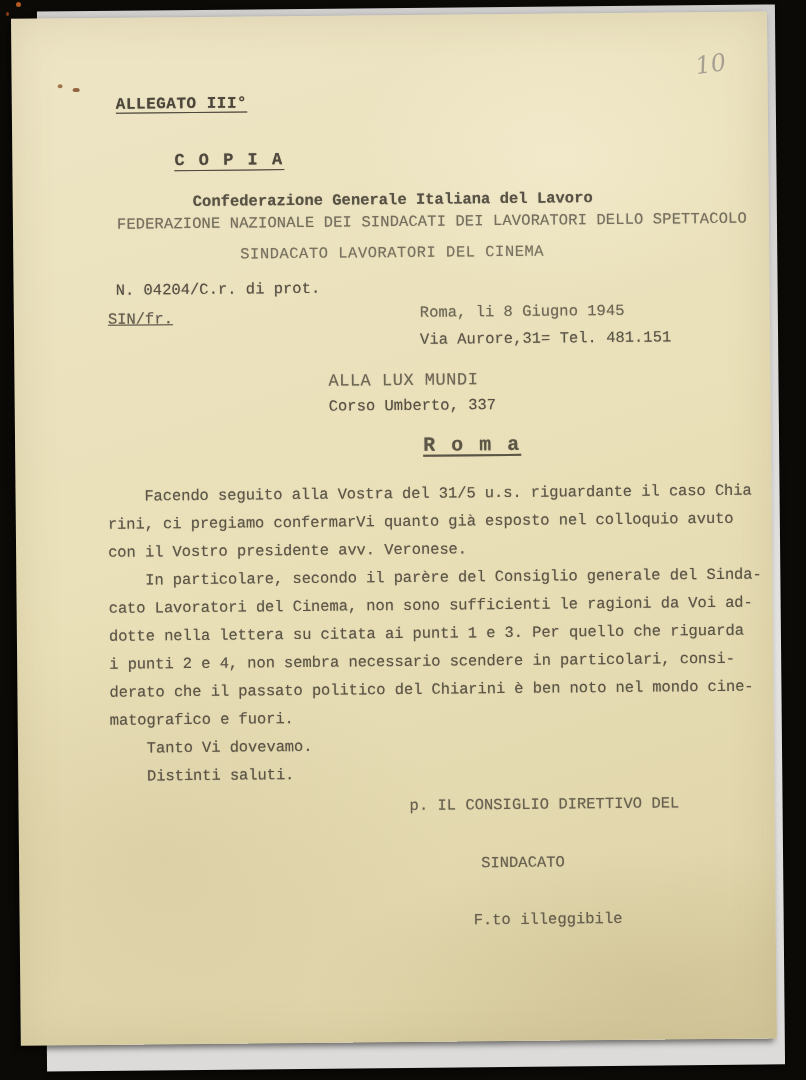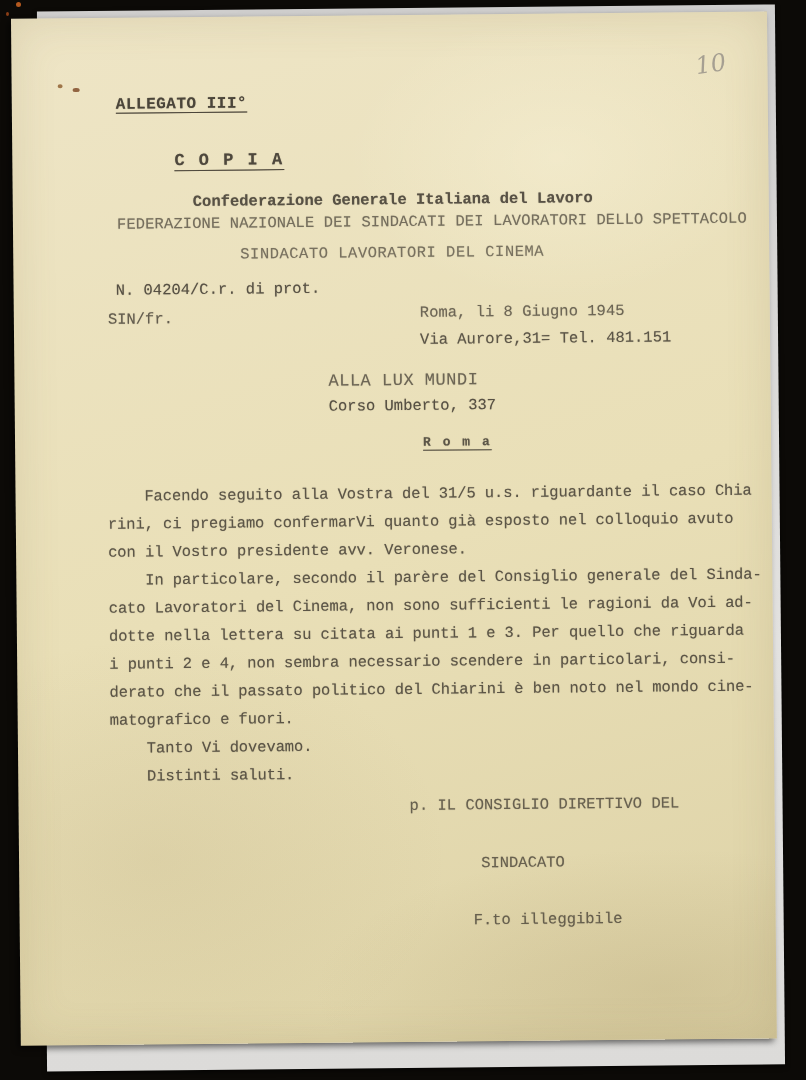--- a/index.html
+++ b/index.html
@@ -18,26 +18,26 @@
          box-shadow:inset 0 0 45px rgba(120,100,55,.16), -3px 3px 6px rgba(0,0,0,.55);}
   .t{position:absolute;white-space:pre;color:#3e382f;text-shadow:0 0 1px rgba(62,56,47,.55);line-height:1;}
   .allegato{left:104px;top:79px;font-size:16px;font-weight:bold;letter-spacing:.5px;
             text-decoration:underline;text-underline-offset:4px;opacity:.92;}
   .copia{left:162px;top:135px;font-size:17px;font-weight:bold;letter-spacing:2px;
          text-decoration:underline;text-underline-offset:5px;opacity:.9;}
   .hdr1{left:180px;top:178px;font-size:15.5px;font-weight:bold;opacity:.85;}
   .hdr2{left:104px;top:200px;font-size:15.5px;opacity:.68;letter-spacing:.1px;}
   .hdr3{left:227px;top:231px;font-size:15.5px;opacity:.66;letter-spacing:.5px;}
   .prot{left:102px;top:266px;font-size:15.5px;opacity:.85;}
-  .sigla{left:94px;top:295px;font-size:15.5px;opacity:.78;}
+  .sigla{left:94px;top:295px;font-size:15.5px;opacity:.78;text-decoration:underline;}
   .dateline{left:406px;top:291px;font-size:15.5px;opacity:.72;}
   .vialine{left:406px;top:318px;font-size:15.5px;opacity:.82;}
   .alla{left:314px;top:357px;font-size:17px;opacity:.72;letter-spacing:.5px;}
   .corso{left:314px;top:384px;font-size:15.5px;opacity:.85;}
-  .roma{left:408px;top:421px;font-size:13px;font-weight:bold;letter-spacing:2px;opacity:.82;
+  .roma{left:408px;top:421px;font-size:20px;font-weight:bold;letter-spacing:2px;opacity:.82;
         text-decoration:underline;text-underline-offset:4px;}
   .body-block{left:92px;top:465px;font-size:15.5px;line-height:28px;opacity:.82;letter-spacing:-.1px;}
   .signature{left:391px;top:753px;font-size:15.5px;opacity:.74;}
   .signature .sig-line{position:relative;white-space:pre;line-height:1;}
   .sig2{margin-top:11px;margin-left:71px;}
   .sig3{margin-top:11px;margin-left:63px;}
   .pencil-ten{position:absolute;left:684px;top:40px;font-family:"DejaVu Serif",serif;font-style:italic;
               font-size:24px;color:#9a948a;transform:rotate(-8deg);text-shadow:none;opacity:.85;}
   .speck{position:absolute;border-radius:50%;}
   .speck-a{left:16px;top:2px;width:5px;height:5px;background:#b4591f;}

